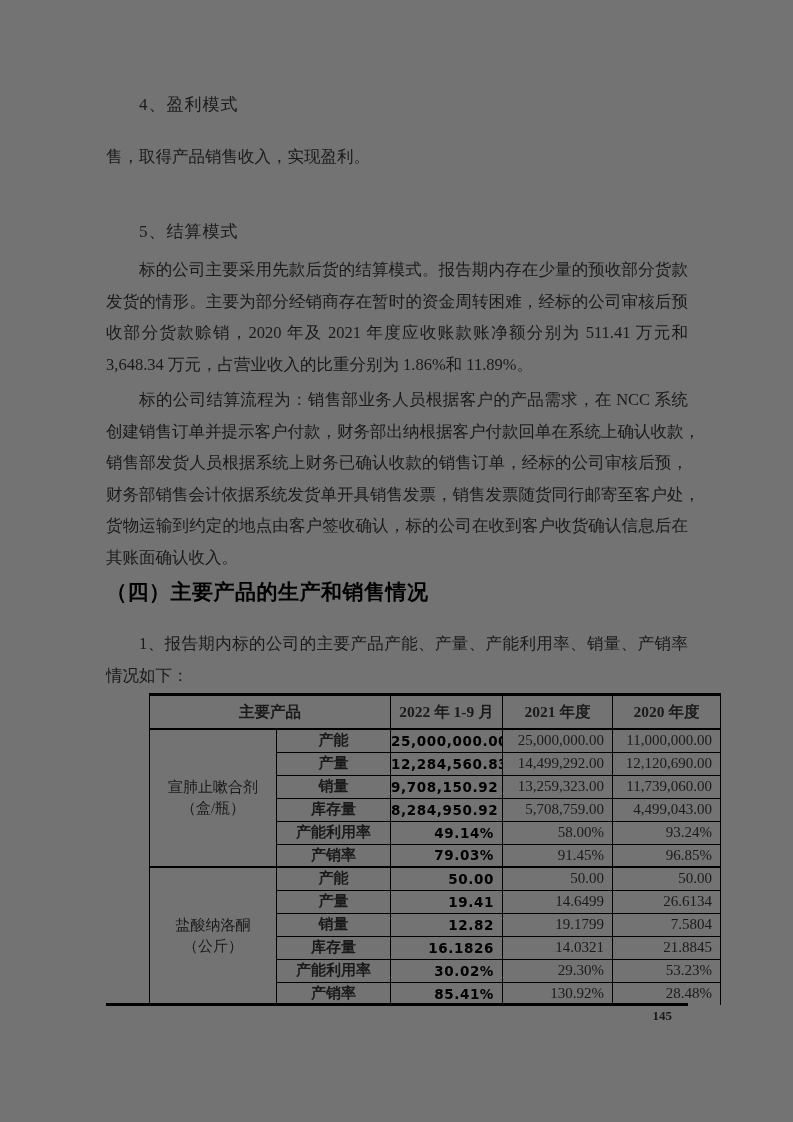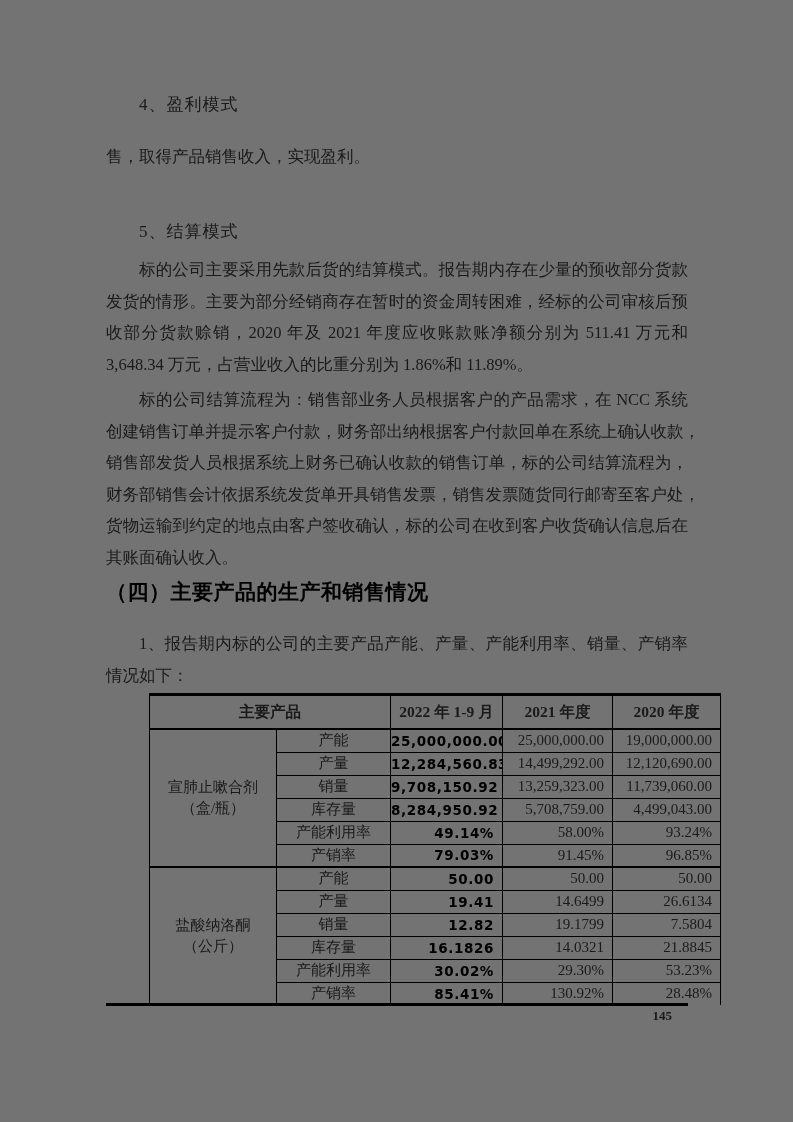--- a/index.html
+++ b/index.html
@@ -70,21 +70,21 @@
     height: 32px;
   }
   .prod-table tbody tr { height: 23px; }
   .prod-table tbody tr.group-start td { border-top: 2px solid #000; }
   .prod-table tr.last-row td { border-bottom: none; }
   td.prod {
     text-align: center;
     font-size: 15px;
     line-height: 21px;
   }
-  td.metric { text-align: center; }
+  td.metric { text-align: center; font-weight: bold; }
   td.v22 {
     font-family: "DejaVu Sans", "Liberation Sans", sans-serif;
     font-weight: bold;
     font-size: 13.5px;
     text-align: right;
     padding-right: 8px;
     letter-spacing: 0.6px;
     color: #000;
   }
   td.v {
@@ -127,21 +127,21 @@
     <div class="abs para" style="top:254px">
       <div class="line first">标的公司主要采用先款后货的结算模式。报告期内存在少量的预收部分货款</div>
       <div class="line">发货的情形。主要为部分经销商存在暂时的资金周转困难，经标的公司审核后预</div>
       <div class="line">收部分货款赊销，2020 年及 2021 年度应收账款账净额分别为 511.41 万元和</div>
       <div class="line last">3,648.34 万元，占营业收入的比重分别为 1.86%和 11.89%。</div>
     </div>
 
     <div class="abs para" style="top:384px">
       <div class="line first">标的公司结算流程为：销售部业务人员根据客户的产品需求，在 NCC 系统</div>
       <div class="line">创建销售订单并提示客户付款，财务部出纳根据客户付款回单在系统上确认收款，</div>
-      <div class="line">销售部发货人员根据系统上财务已确认收款的销售订单，标的公司结算流程为，</div>
+      <div class="line">销售部发货人员根据系统上财务已确认收款的销售订单，经标的公司审核后预，</div>
       <div class="line">财务部销售会计依据系统发货单开具销售发票，销售发票随货同行邮寄至客户处，</div>
       <div class="line">货物运输到约定的地点由客户签收确认，标的公司在收到客户收货确认信息后在</div>
       <div class="line last">其账面确认收入。</div>
     </div>
 
     <div class="abs big-heading" style="top:578px">（四）主要产品的生产和销售情况</div>
 
     <div class="abs para" style="top:628px">
       <div class="line first">1、报告期内标的公司的主要产品产能、产量、产能利用率、销量、产销率</div>
       <div class="line last">情况如下：</div>
@@ -165,21 +165,21 @@
       </thead>
       <tbody>
         <tr>
           <td class="prod" rowspan="6">
             <div>宣肺止嗽合剂</div>
             <div>（盒/瓶）</div>
           </td>
           <td class="metric">产能</td>
           <td class="v22">25,000,000.00</td>
           <td class="v">25,000,000.00</td>
-          <td class="v">19,000,000.00</td>
+          <td class="v">11,000,000.00</td>
         </tr>
         <tr>
           <td class="metric">产量</td>
           <td class="v22">12,284,560.83</td>
           <td class="v">14,499,292.00</td>
           <td class="v">12,120,690.00</td>
         </tr>
         <tr>
           <td class="metric">销量</td>
           <td class="v22">9,708,150.92</td>

